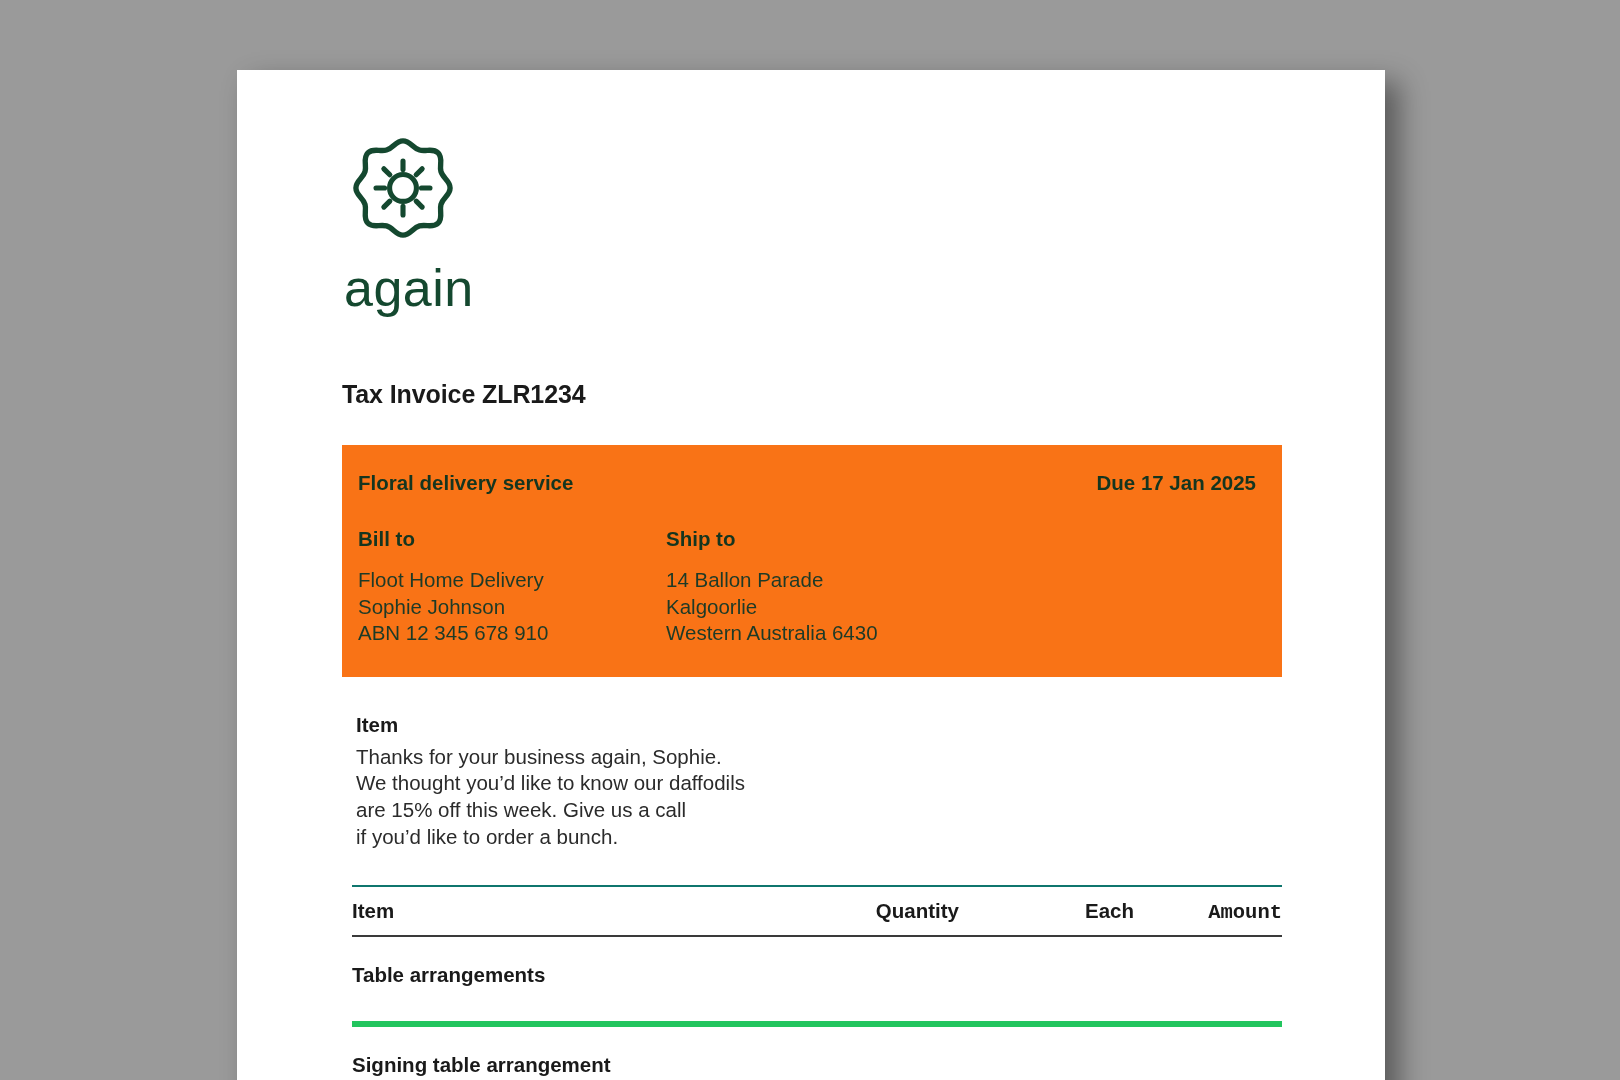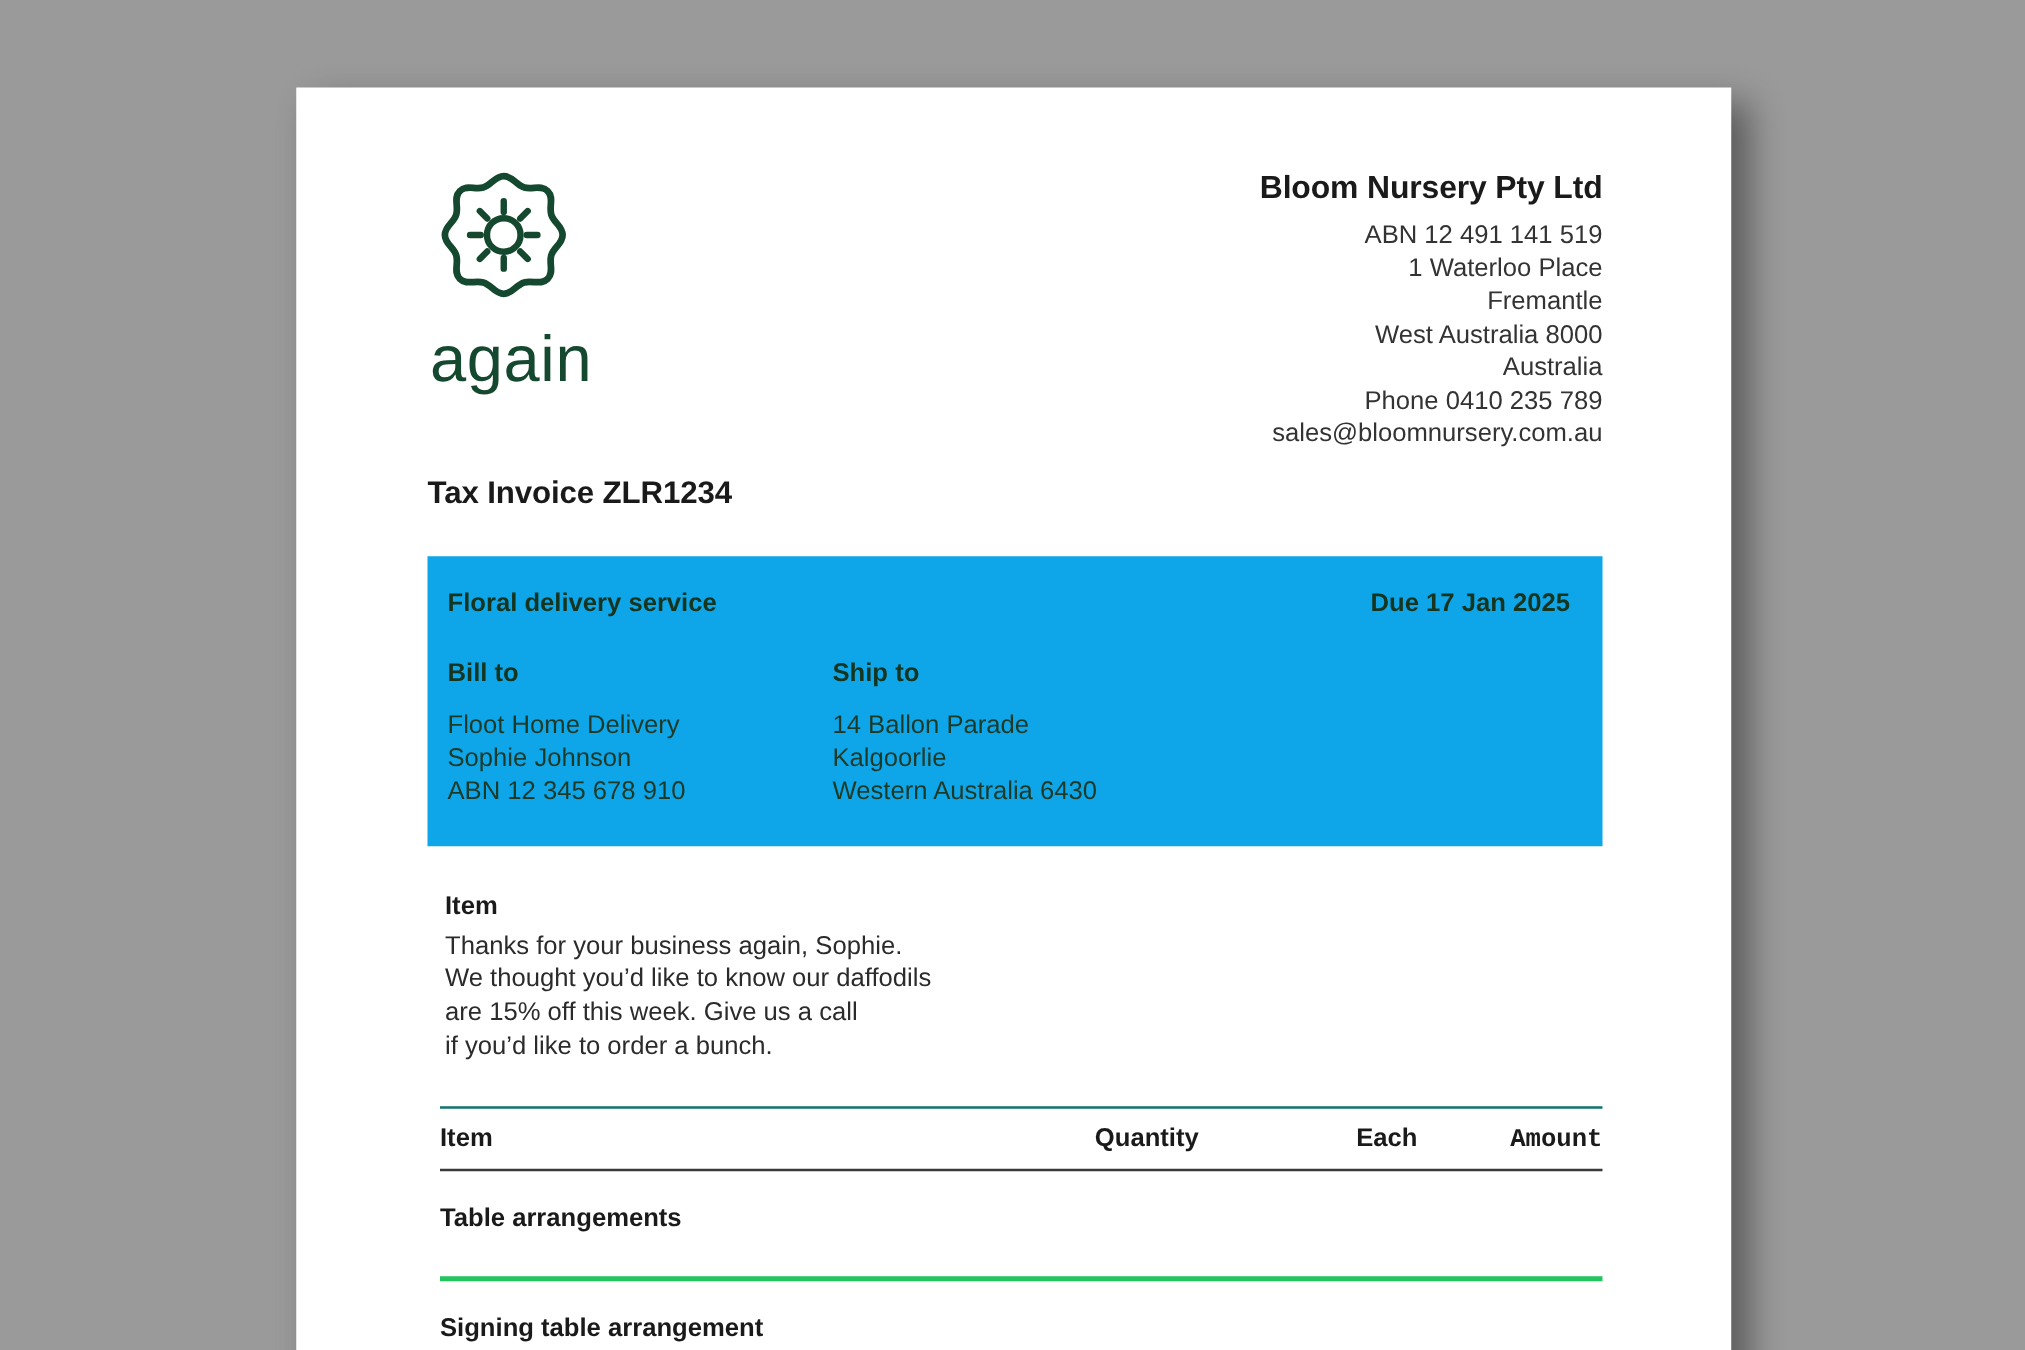--- a/index.html
+++ b/index.html
@@ -90,21 +90,21 @@
     font-size: 25px;
     font-weight: bold;
     color: #1a1a1a;
     margin-top: 20px;
     letter-spacing: -0.1px;
   }
 
   
   .panel {
     margin-top: 36px;
-    background: #0ea5e9;
+    background: #f97316;
     padding: 26px 26px 30px 16px;
   }
 
   .panel-top {
     display: flex;
     justify-content: space-between;
     align-items: flex-start;
     margin-bottom: 32px;
   }
   .panel-service, .panel-due {
@@ -172,21 +172,21 @@
   .t-head .t-row > div {
     font-size: 20.5px;
     font-weight: bold;
     color: #1a1a1a;
   }
 
   .t-body { }
 
   .t-line {
     padding: 26px 0 22px 0;
-    border-bottom: 4px solid #22c55e;
+    border-bottom: 6px solid #22c55e;
   }
   .t-line:last-child { border-bottom: none; }
 
   .line-title {
     font-size: 20.5px;
     font-weight: bold;
     color: #1a1a1a;
     margin-bottom: 12px;
   }
   .line-desc {
@@ -241,30 +241,20 @@
                 <line x1="34.3" y1="26.9" x2="39.2" y2="31.8"></line>
                 <line x1="60.8" y1="53.4" x2="65.7" y2="58.3"></line>
                 <line x1="65.7" y1="26.9" x2="60.8" y2="31.8"></line>
                 <line x1="39.2" y1="53.4" x2="34.3" y2="58.3"></line>
               </g>
             </svg>
           </span>
           <div class="logo-word">again</div>
         </div>
 
-        <div class="company">
-          <div class="company-name">Bloom Nursery Pty Ltd</div>
-          <div class="company-line">ABN 12 491 141 519</div>
-          <div class="company-line">1 Waterloo Place</div>
-          <div class="company-line">Fremantle</div>
-          <div class="company-line">West Australia 8000</div>
-          <div class="company-line">Australia</div>
-          <div class="company-line">Phone 0410 235 789</div>
-          <div class="company-line">sales@bloomnursery.com.au</div>
-        </div>
       </div>
 
       <div class="invoice-title">Tax Invoice ZLR1234</div>
 
       <div class="panel">
         <div class="panel-top">
           <div class="panel-service">Floral delivery service</div>
           <div class="panel-due">Due 17 Jan 2025</div>
         </div>
         <div class="panel-cols">

